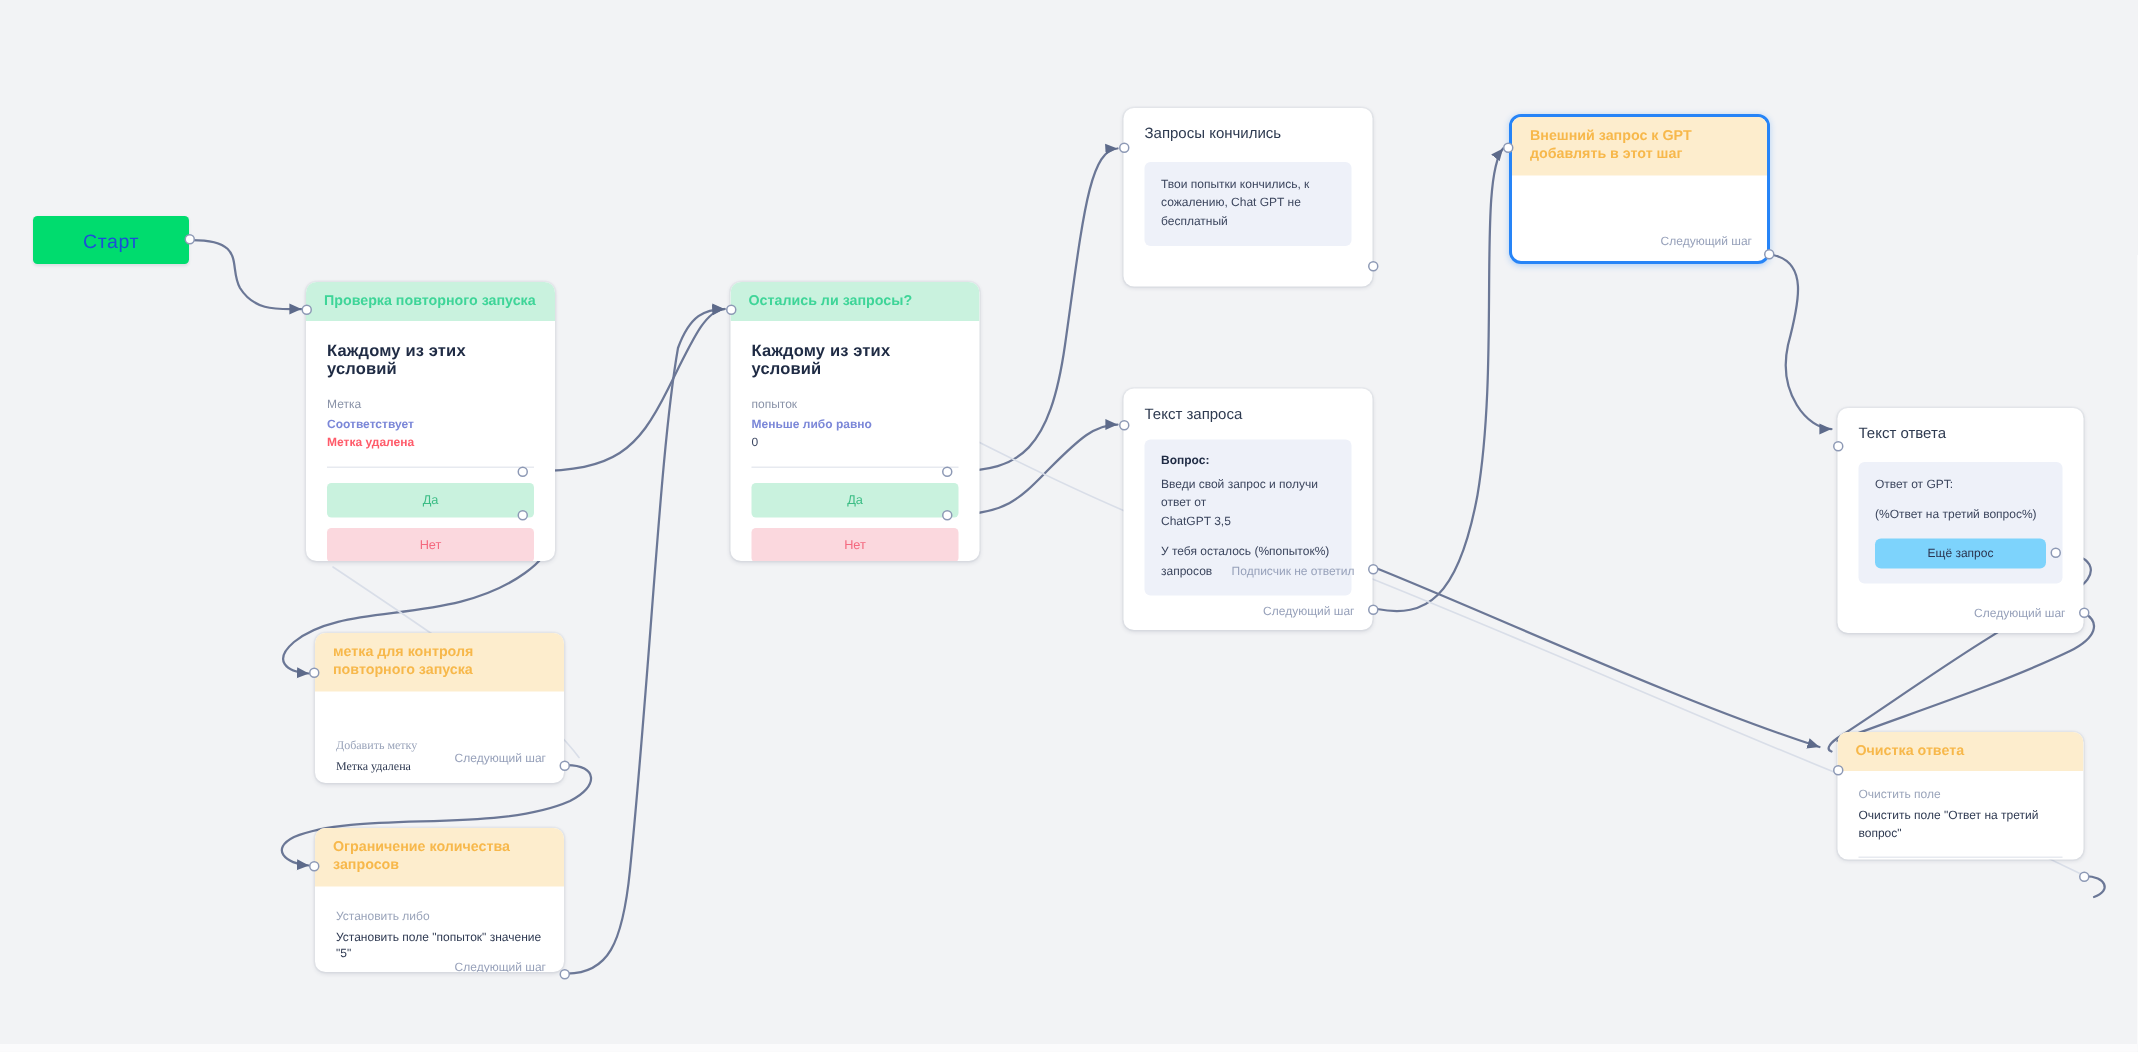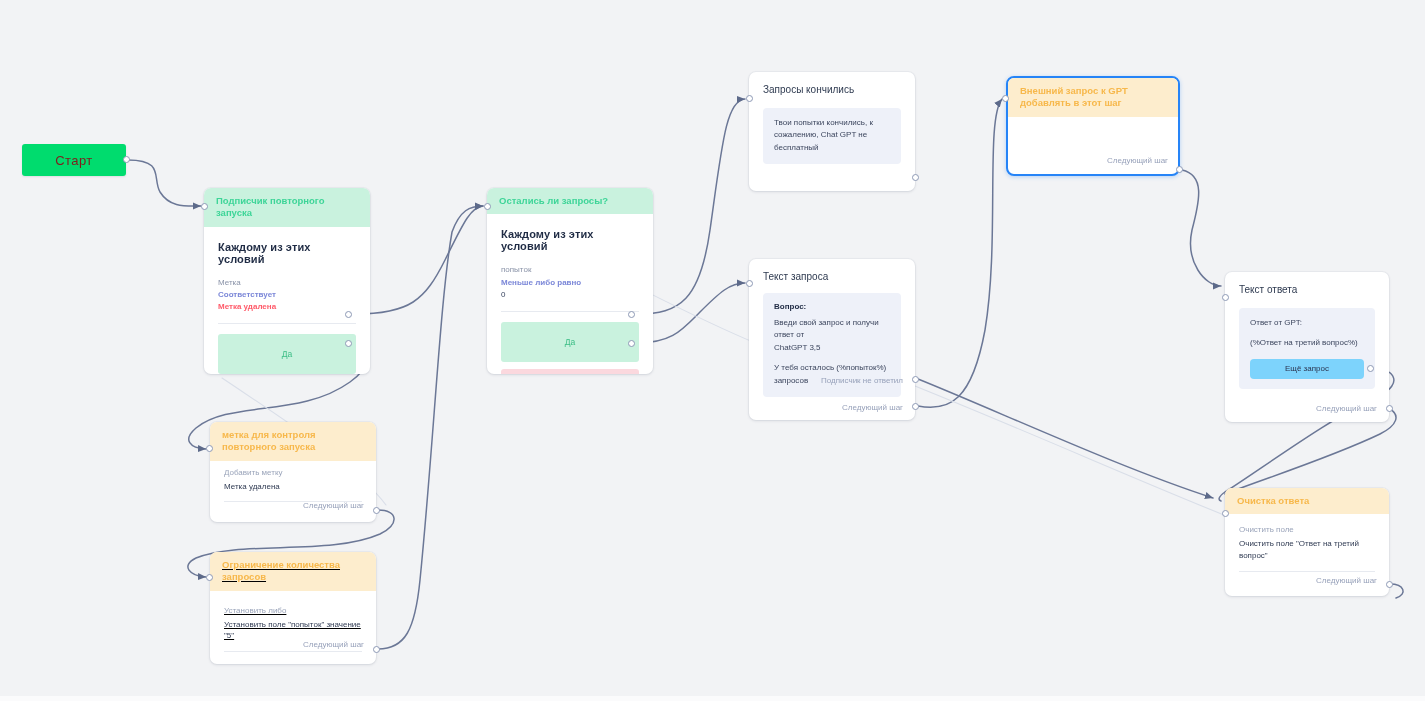--- a/index.html
+++ b/index.html
@@ -41,21 +41,21 @@
   }
 
   
   .start-node {
     position: absolute;
     background: #00dc6e;
     border-radius: 3px;
     display: flex;
     align-items: center;
     justify-content: center;
-    color: #7f1d1d;
+    color: #1d4ed8;
     font-size: 13px;
     letter-spacing: .4px;
     box-shadow: 0 1px 2px rgba(30,40,70,.10);
   }
 
   
   .card {
     position: absolute;
     background: #ffffff;
     border-radius: 7px;
@@ -124,21 +124,21 @@
     color: #ff5b6a;
     font-weight: 700;
   }
   .divider {
     height: 1px;
     background: #e7eaf0;
     margin: 9px 0 10px 0;
   }
 
   .branch {
-    height: 40px;
+    height: 23px;
     border-radius: 3px;
     display: flex;
     align-items: center;
     justify-content: center;
     font-size: 8.5px;
     margin-bottom: 7px;
   }
   .branch.yes { background: #c9f2de; color: #3bbd85; }
   .branch.no  { background: #fbd8de; color: #f4697f; }
 
@@ -270,21 +270,21 @@
   </svg>
 
   <div id="node-layer">
 
     <div class="start-node" style="left:22px; top:144px; width:104px; height:32px;">
       <span>Старт</span>
     </div>
     <div class="port out" style="left:123px; top:156px;"></div>
 
     <div class="card" style="left:204px; top:188px; width:166px; height:186px;">
-      <div class="card-header green">Подписчик повторного запуска</div>
+      <div class="card-header green">Проверка повторного запуска</div>
       <div class="card-body" style="padding-top:6px;">
         <div class="cond-title">Каждому из этих условий</div>
         <div class="cond-field">Метка</div>
         <div class="cond-op">Соответствует</div>
         <div class="cond-val red">Метка удалена</div>
         <div class="divider"></div>
         <div class="branch yes">Да</div>
         <div class="branch no">Нет</div>
       </div>
     </div>
@@ -357,43 +357,43 @@
         </div>
       </div>
       <div class="port-row" style="top:132px; right:12px;">Следующий шаг</div>
     </div>
     <div class="port in" style="left:1222px; top:294px;"></div>
     <div class="port out" style="left:1367px; top:365px;"></div>
     <div class="port out" style="left:1386px; top:405px;"></div>
 
     <div class="card" style="left:210px; top:422px; width:166px; height:100px;">
       <div class="card-header orange">метка для контроля повторного запуска</div>
-      <div class="card-body" style="padding-top:6px;">
+      <div class="card-body" style="padding-top:30px;font-family:Liberation Serif, serif;">
         <div class="action-label">Добавить метку</div>
         <div class="action-value">Метка удалена</div>
         <div class="divider"></div>
       </div>
       <div class="port-row" style="top:79px; right:12px;">Следующий шаг</div>
     </div>
     <div class="port in" style="left:206px; top:445px;"></div>
     <div class="port out" style="left:373px; top:507px;"></div>
 
-    <div class="card" style="left:210px; top:552px; width:166px; height:112px;text-decoration:underline;">
+    <div class="card" style="left:210px; top:552px; width:166px; height:96px;">
       <div class="card-header orange">Ограничение количества запросов</div>
       <div class="card-body" style="padding-top:14px;">
         <div class="action-label">Установить либо</div>
         <div class="action-value">Установить поле "попыток" значение "5"</div>
         <div class="divider"></div>
       </div>
       <div class="port-row" style="top:88px; right:12px;">Следующий шаг</div>
     </div>
     <div class="port in" style="left:206px; top:574px;"></div>
     <div class="port out" style="left:373px; top:646px;"></div>
 
-    <div class="card" style="left:1225px; top:488px; width:164px; height:108px;">
+    <div class="card" style="left:1225px; top:488px; width:164px; height:85px;">
       <div class="card-header orange">Очистка ответа</div>
       <div class="card-body" style="">
         <div class="action-label">Очистить поле</div>
         <div class="action-value">Очистить поле "Ответ на третий вопрос"</div>
         <div class="divider"></div>
       </div>
       <div class="port-row" style="top:88px; right:12px;">Следующий шаг</div>
     </div>
     <div class="port in" style="left:1222px; top:510px;"></div>
     <div class="port out" style="left:1386px; top:581px;"></div>

